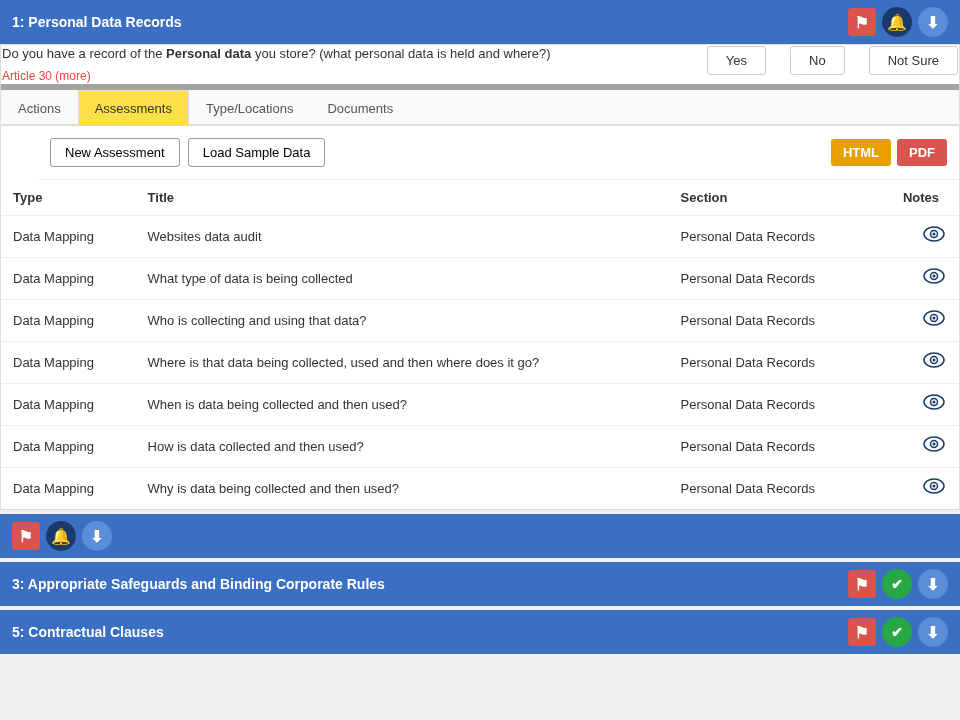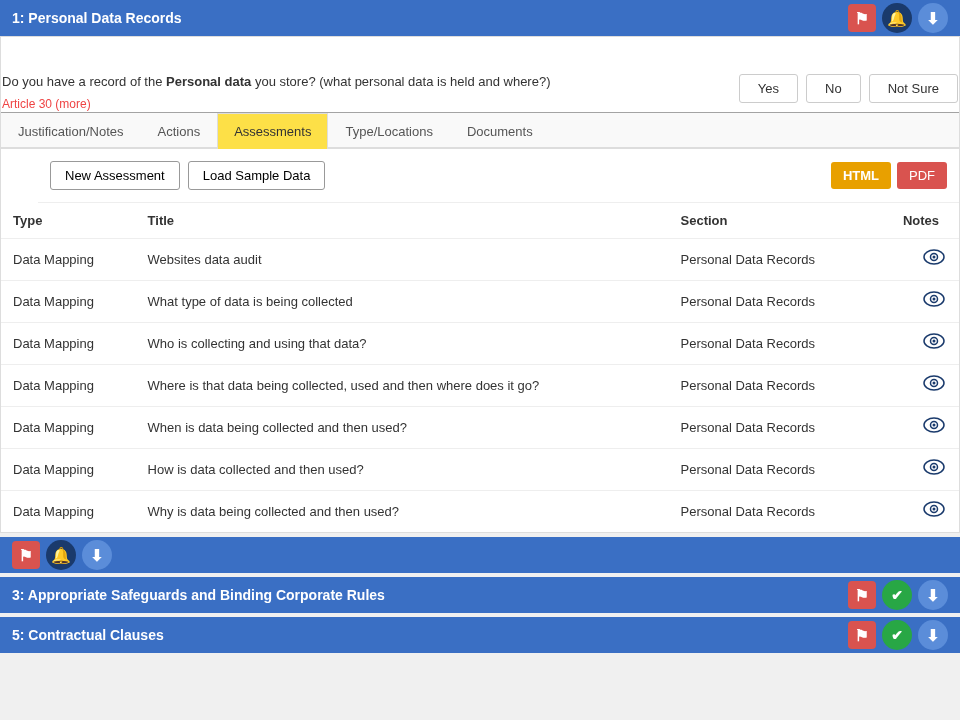--- a/index.html
+++ b/index.html
@@ -3,21 +3,21 @@
   <meta charset="utf-8">
   <style>
     * { box-sizing: border-box; margin: 0; padding: 0; }
     body { font-family: Arial, sans-serif; font-size: 13px; background: #f0f0f0; width: 960px; min-height: 720px; }
 
     .section-header {
       display: flex;
       align-items: center;
       justify-content: space-between;
       padding: 0 12px;
-      height: 36px;
+      height: 44px;
       background: #3a6fc4;
       color: white;
       font-weight: bold;
       font-size: 14px;
     }
     .section-header.blue { background: #3a6fc4; }
 
     .header-icons { display: flex; align-items: center; gap: 6px; }
     .icon-btn {
       width: 28px; height: 28px;
@@ -28,31 +28,30 @@
     }
     .icon-btn.red { background: #d9534f; color: white; }
 
     .main-content {
       background: white;
       border: 1px solid #ddd;
     }
 
     .question-area {
       padding: 1px;
-      border-bottom: 1px solid #a3a3a3;
-      margin-top: 36px;
+      border-bottom: 6px solid #a3a3a3;
     }
 
     .question-text { margin-bottom: 8px; color: #333; font-size: 13px; }
     .question-text strong { font-weight: bold; }
     .article-link { color: #ef4444; font-size: 12px; cursor: pointer; }
 
     .question-buttons {
       display: flex;
-      gap: 8px;
+      gap: 24px;
     }
 
     .q-btn {
       padding: 6px 18px;
       border: 1px solid #ccc;
       background: white;
       cursor: pointer;
       border-radius: 3px;
       font-size: 13px;
       color: #333;
@@ -119,21 +118,21 @@
     }
 
     .btn-pdf {
       padding: 6px 12px;
       background: #d9534f;
       color: white;
       border: none;
       cursor: pointer;
       border-radius: 3px;
       font-size: 13px;
-      font-weight: normal;
+      font-weight: bold;
     }
 
     .toolbar-right { display: flex; gap: 6px; }
 
     table {
       width: 100%;
       border-collapse: collapse;
     }
 
     thead th {
@@ -198,21 +197,20 @@
       </div>
       <div class="question-buttons">
         <button class="q-btn">Yes</button>
         <button class="q-btn">No</button>
         <button class="q-btn">Not Sure</button>
       </div>
     </div>
   </div>
 
   <div class="tabs-bar">
-    <div class="tab">Justification/Notes</div>
     <div class="tab">Actions</div>
     <div class="tab active">Assessments</div>
     <div class="tab">Type/Locations</div>
     <div class="tab">Documents</div>
   </div>
 
   <div class="toolbar">
     <div class="toolbar-left">
       <button class="btn-outline">New Assessment</button>
       <button class="btn-outline">Load Sample Data</button>

